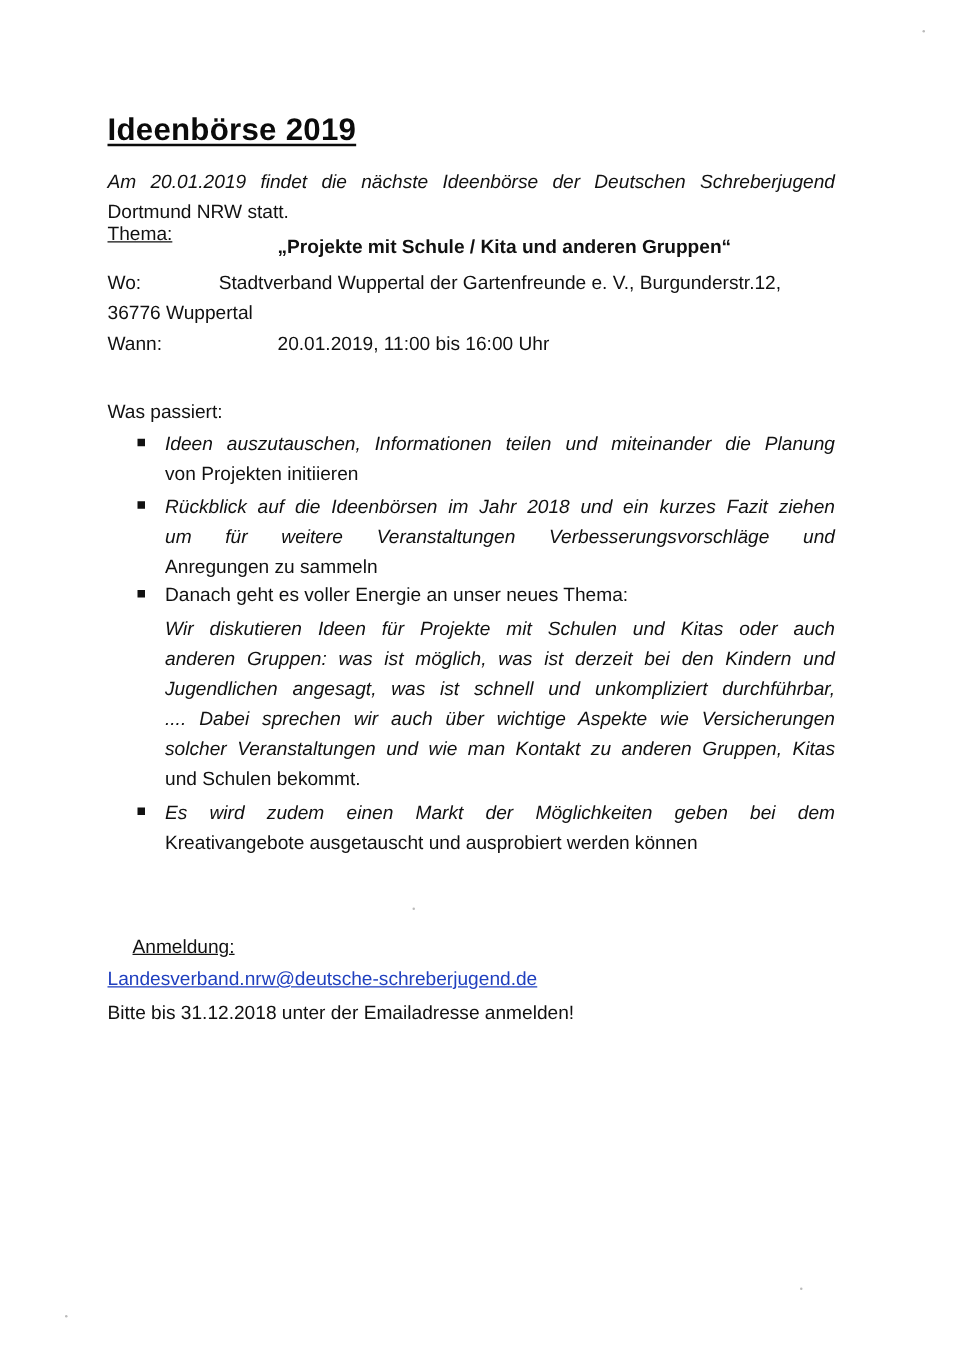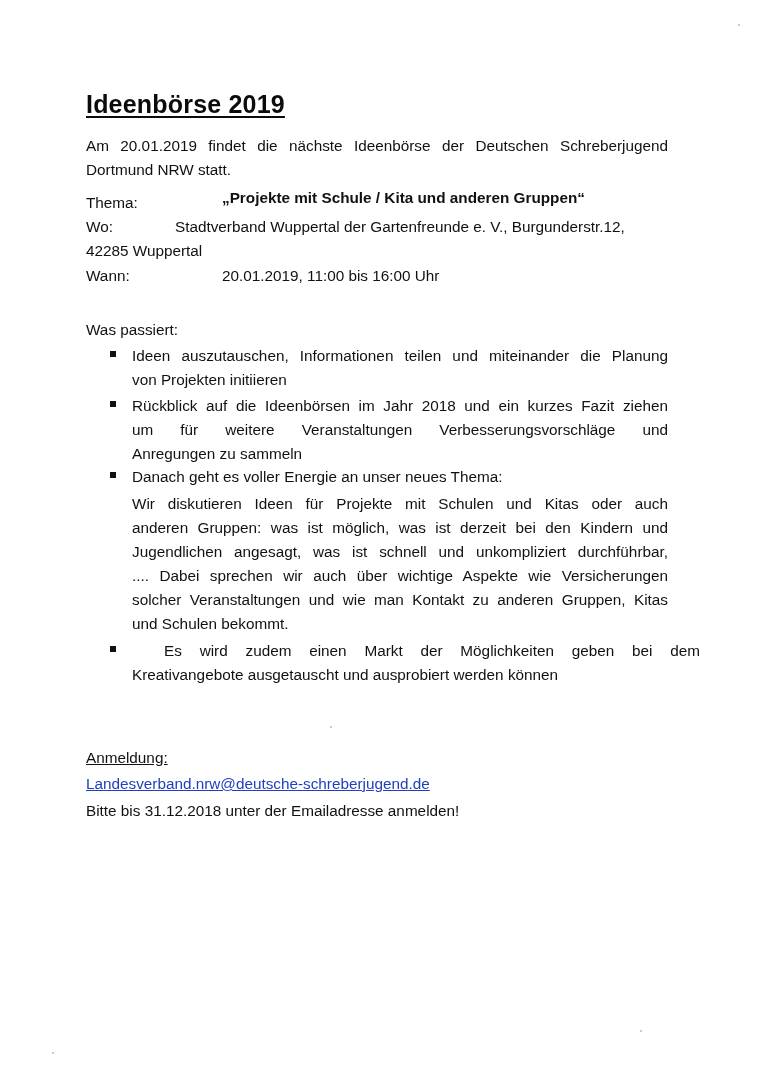--- a/index.html
+++ b/index.html
@@ -6,45 +6,45 @@
   body {
     width: 764px; height: 1080px; background: #ffffff; position: relative; overflow: hidden;
     font-family: "Liberation Sans", "DejaVu Sans", sans-serif; color: #111;
   }
   .page { position: absolute; left: 0; top: 0; width: 703px; height: 1080px; }
   .title {
     position: absolute; left: 86px; top: 90px; font-size: 25px; font-weight: bold;
     text-decoration: underline; text-underline-offset: 3px; letter-spacing: 0.2px; color: #0b0b0b;
   }
   .line { position: absolute; font-size: 15.3px; line-height: 23px; white-space: nowrap; }
-  .justify { text-align: justify; text-align-last: justify; white-space: normal; }
+  .justify { text-align: justify; text-align-last: justify; white-space: normal; font-style: italic; }
   .bold { font-weight: bold; }
   .bullet {
     position: absolute; width: 6px; height: 6px; background: #111;
   }
   .link { color: #1f3fbf; text-decoration: underline; }
-  .underline { text-decoration: underline; }
+  .underline { text-decoration: underline; margin-left: 20px; }
   .speck { position: absolute; width: 2px; height: 2px; background: #bbb; border-radius: 50%; }
 </style>
 </head>
 <body>
 
 <div class="page">
 
   <div class="title">Ideenbörse 2019</div>
 
   <div class="line justify" style="left:86px; top:134px; width:582px;">Am 20.01.2019 findet die nächste Ideenbörse der Deutschen Schreberjugend</div>
   <div class="line" style="left:86px; top:158px;">Dortmund NRW statt.</div>
 
-  <div class="line" style="left:86px; top:191px;">Thema:</div>
+  <div class="line" style="left:86px; top:176px;text-decoration:underline;">Thema:</div>
   <div class="line bold" style="left:222px; top:186px;">„Projekte mit Schule / Kita und anderen Gruppen“</div>
 
   <div class="line" style="left:86px; top:215px;text-align:right;">Wo:</div>
   <div class="line" style="left:175px; top:215px;">Stadtverband Wuppertal der Gartenfreunde e. V., Burgunderstr.12,</div>
-  <div class="line" style="left:86px; top:239px;">42285 Wuppertal</div>
+  <div class="line" style="left:86px; top:239px;">36776 Wuppertal</div>
 
   <div class="line" style="left:86px; top:264px;">Wann:</div>
   <div class="line" style="left:222px; top:264px;">20.01.2019, 11:00 bis 16:00 Uhr</div>
 
   <div class="line" style="left:86px; top:318px;text-align:right;">Was passiert:</div>
 
   <div class="bullet" style="left:110px; top:351px;"></div>
   <div class="line justify" style="left:132px; top:344px; width:536px;">Ideen auszutauschen, Informationen teilen und miteinander die Planung</div>
   <div class="line" style="left:132px; top:368px;">von Projekten initiieren</div>
 
@@ -56,21 +56,21 @@
   <div class="bullet" style="left:110px; top:472px;"></div>
   <div class="line" style="left:132px; top:465px;">Danach geht es voller Energie an unser neues Thema:</div>
   <div class="line justify" style="left:132px; top:492px; width:536px;">Wir diskutieren Ideen für Projekte mit Schulen und Kitas oder auch</div>
   <div class="line justify" style="left:132px; top:516px; width:536px;">anderen Gruppen: was ist möglich, was ist derzeit bei den Kindern und</div>
   <div class="line justify" style="left:132px; top:540px; width:536px;">Jugendlichen angesagt, was ist schnell und unkompliziert durchführbar,</div>
   <div class="line justify" style="left:132px; top:564px; width:536px;">.... Dabei sprechen wir auch über wichtige Aspekte wie Versicherungen</div>
   <div class="line justify" style="left:132px; top:588px; width:536px;">solcher Veranstaltungen und wie man Kontakt zu anderen Gruppen, Kitas</div>
   <div class="line" style="left:132px; top:612px;">und Schulen bekommt.</div>
 
   <div class="bullet" style="left:110px; top:646px;"></div>
-  <div class="line justify" style="left:132px; top:639px; width:536px;margin-left:32px;">Es wird zudem einen Markt der Möglichkeiten geben bei dem</div>
+  <div class="line justify" style="left:132px; top:639px; width:536px;">Es wird zudem einen Markt der Möglichkeiten geben bei dem</div>
   <div class="line" style="left:132px; top:663px;">Kreativangebote ausgetauscht und ausprobiert werden können</div>
 
   <div class="line underline" style="left:86px; top:746px;">Anmeldung:</div>
   <a class="line link" style="left:86px; top:772px;" href="#">Landesverband.nrw@deutsche-schreberjugend.de</a>
   <div class="line" style="left:86px; top:799px;">Bitte bis 31.12.2018 unter der Emailadresse anmelden!</div>
 
   <div class="speck" style="left:738px; top:24px;"></div>
   <div class="speck" style="left:330px; top:726px;"></div>
   <div class="speck" style="left:52px; top:1052px;"></div>
   <div class="speck" style="left:640px; top:1030px;"></div>

